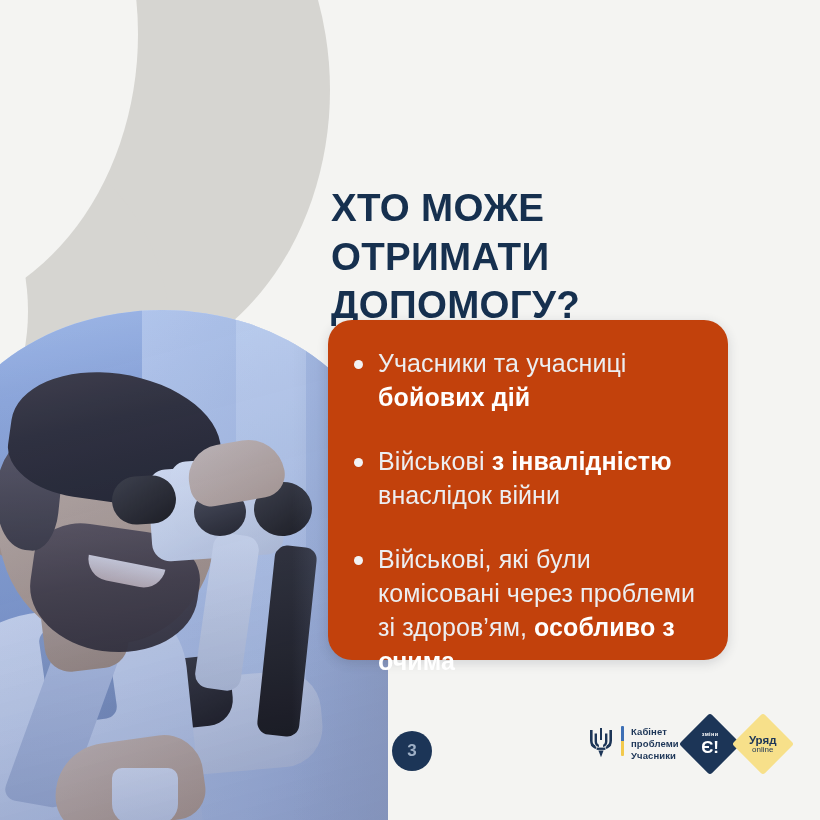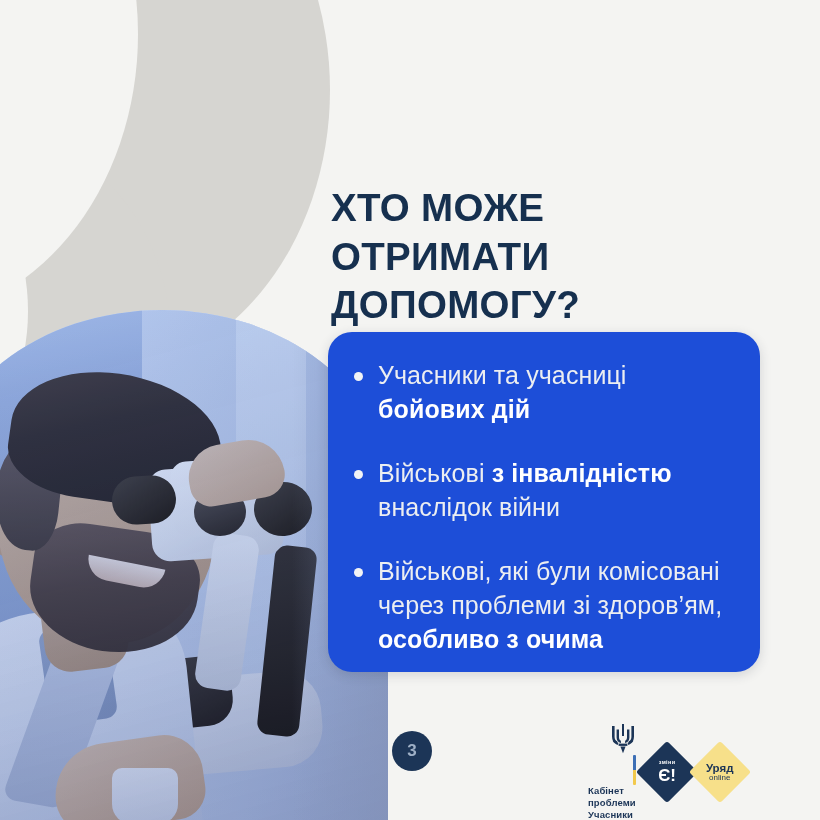--- a/index.html
+++ b/index.html
@@ -252,24 +252,24 @@
     font-size: 38.5px;
     font-weight: 700;
     line-height: 1.26;
     letter-spacing: .3px;
   }
 
   
   .card {
     position: absolute;
     left: 328px;
-    top: 332px;
-    width: 432px;
+    top: 320px;
+    width: 400px;
     height: 340px;
-    background: #1d4ed8;
+    background: #c2410c;
     border-radius: 24px;
     z-index: 7;
     box-sizing: border-box;
     padding: 26px 26px 0 26px;
     box-shadow: 0 3px 12px rgba(40,45,60,.16);
   }
   .bullet {
     display: flex;
     align-items: flex-start;
     margin-bottom: 30px;
@@ -319,22 +319,22 @@
     position: absolute;
     left: 588px;
     top: 722px;
     display: flex;
     align-items: center;
     gap: 9px;
     z-index: 8;
   }
   .logo-cabmin {
     display: flex;
-    align-items: flex-end;
-    flex-direction: column;
+    align-items: flex-start;
+    gap: 7px;
   }
   .tryzub { width: 26px; height: 33px; display: block; }
   .cab-divider {
     width: 3px;
     height: 30px;
     background: linear-gradient(180deg, #3d6fb5 0%, #3d6fb5 50%, #f2c94c 50%, #f2c94c 100%);
     border-radius: 1px;
   }
   .cab-text {
     color: #1c3557;

